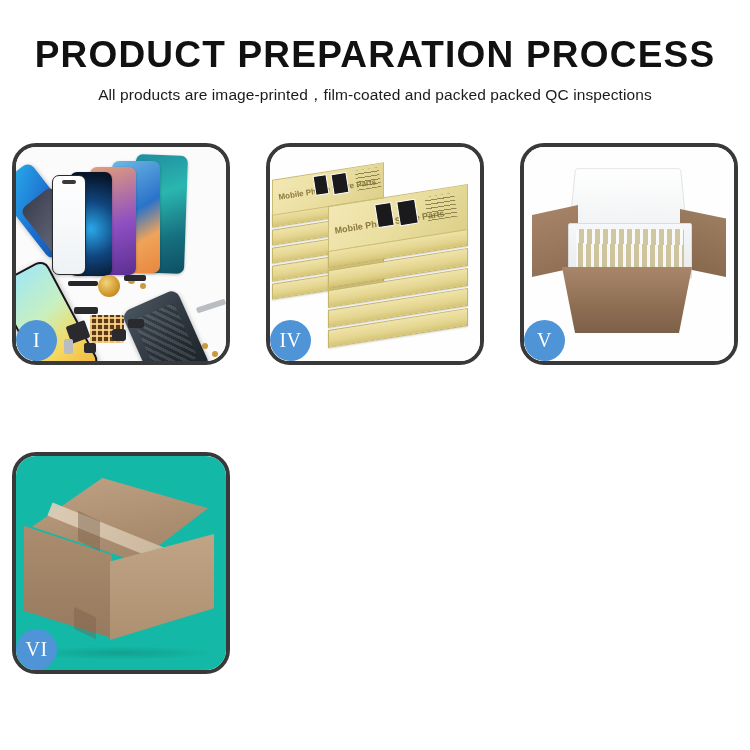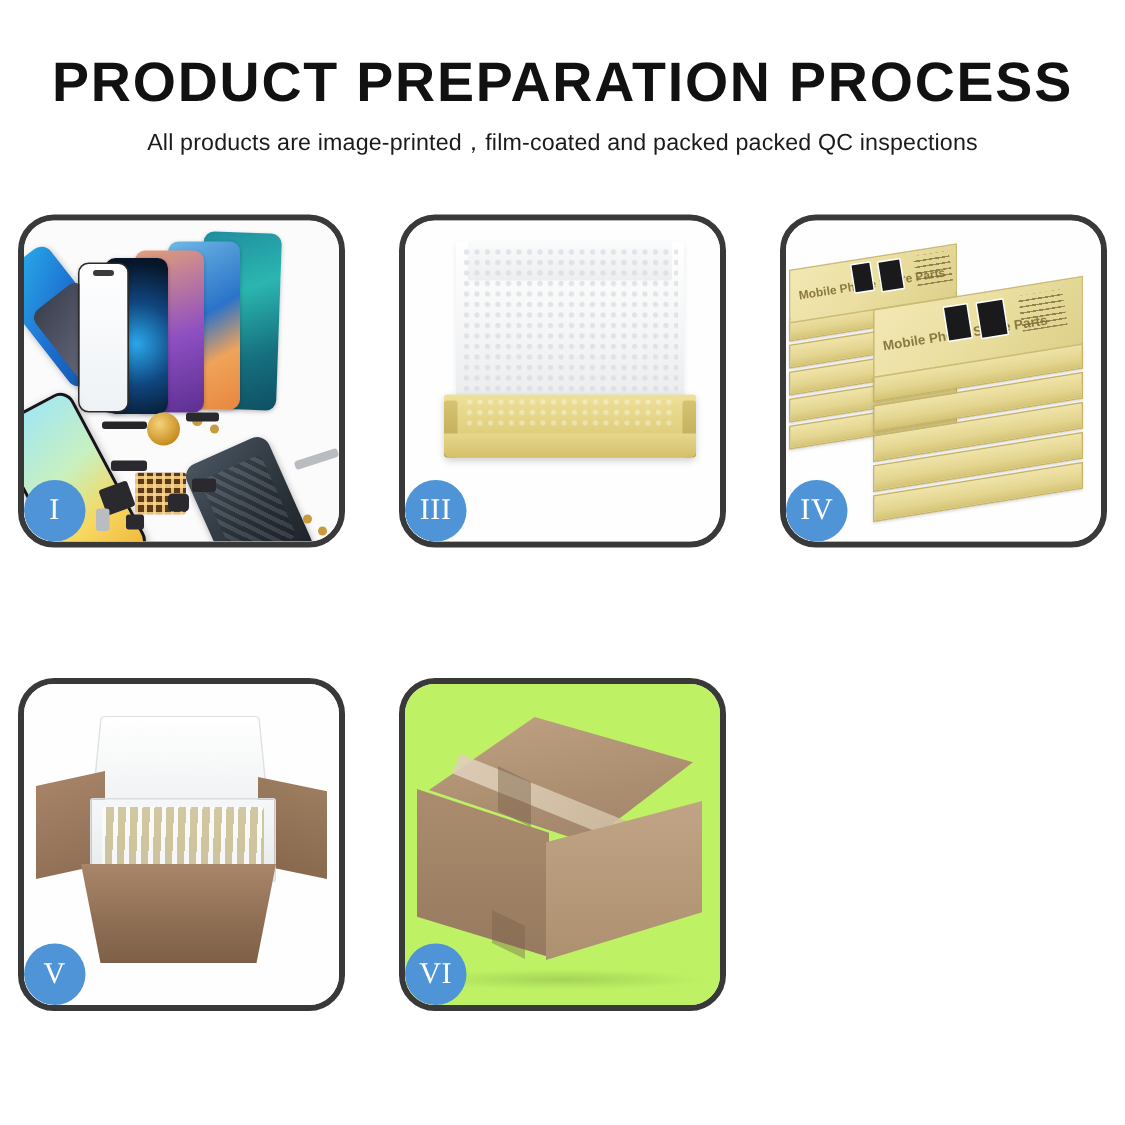--- a/index.html
+++ b/index.html
@@ -281,21 +281,21 @@
     background: linear-gradient(180deg,#e9dc96,#dccf80);
     background-image: repeating-linear-gradient(92deg, rgba(255,255,255,.55) 0 3px, rgba(180,162,92,.55) 3px 8px);
     border-radius: 2px;
   }
   .goldstack2::after {
     content:''; position:absolute; left:0; bottom:-5px; width:100%; height:9px;
     background: linear-gradient(180deg,#cbbb6c,#9d8e4d); border-radius: 0 0 2px 2px;
   }
 
   
-  .p6 { background: #bef264; }
+  .p6 { background: #14b8a6; }
   .cTop {
     position:absolute; left: 16px; top: 22px; width: 176px; height: 84px;
     background: linear-gradient(170deg,#bfa284,#ab8e70 60%,#a0846a);
     clip-path: polygon(40% 0, 100% 36%, 60% 100%, 0 58%);
   }
   .cFrontL {
     position:absolute; left: 8px; top: 70px; width: 88px; height: 112px;
     background: linear-gradient(180deg,#ab8c6e,#967a5f);
     clip-path: polygon(0 0, 100% 26%, 100% 100%, 0 76%);
   }
@@ -363,34 +363,20 @@
         <div class="chip silver" style="left:48px;top:192px;width:9px;height:15px;"></div>
         <div class="chip" style="left:112px;top:172px;width:16px;height:9px;"></div>
         <div class="chip silver" style="left:180px;top:156px;width:30px;height:6px;transform:rotate(-18deg);"></div>
         <div class="chip gold" style="left:186px;top:196px;width:6px;height:6px;"></div>
         <div class="chip gold" style="left:196px;top:204px;width:6px;height:6px;"></div>
         <div class="badge">I</div>
       </div>
     </div>
 
 
-    <div class="panel">
-      <div class="scene p3">
-        <div class="foamlid">
-          <div class="foamtex"></div>
-        </div>
-        <div class="goldtray">
-          <div class="innerdark"></div>
-          <div class="sideL"></div>
-          <div class="sideR"></div>
-          <div class="lip"></div>
-        </div>
-        <div class="badge">III</div>
-      </div>
-    </div>
 
     <div class="panel">
       <div class="scene p4">
         <div class="stackwrap">
 
           <div class="gbox" style="left:2px;top:56px;width:112px;height:16px;"></div>
           <div class="gbox" style="left:2px;top:74px;width:112px;height:16px;"></div>
           <div class="gbox" style="left:2px;top:92px;width:112px;height:16px;"></div>
           <div class="gbox" style="left:2px;top:110px;width:112px;height:16px;"></div>
           <div class="gbox" style="left:2px;top:128px;width:112px;height:16px;"></div>

